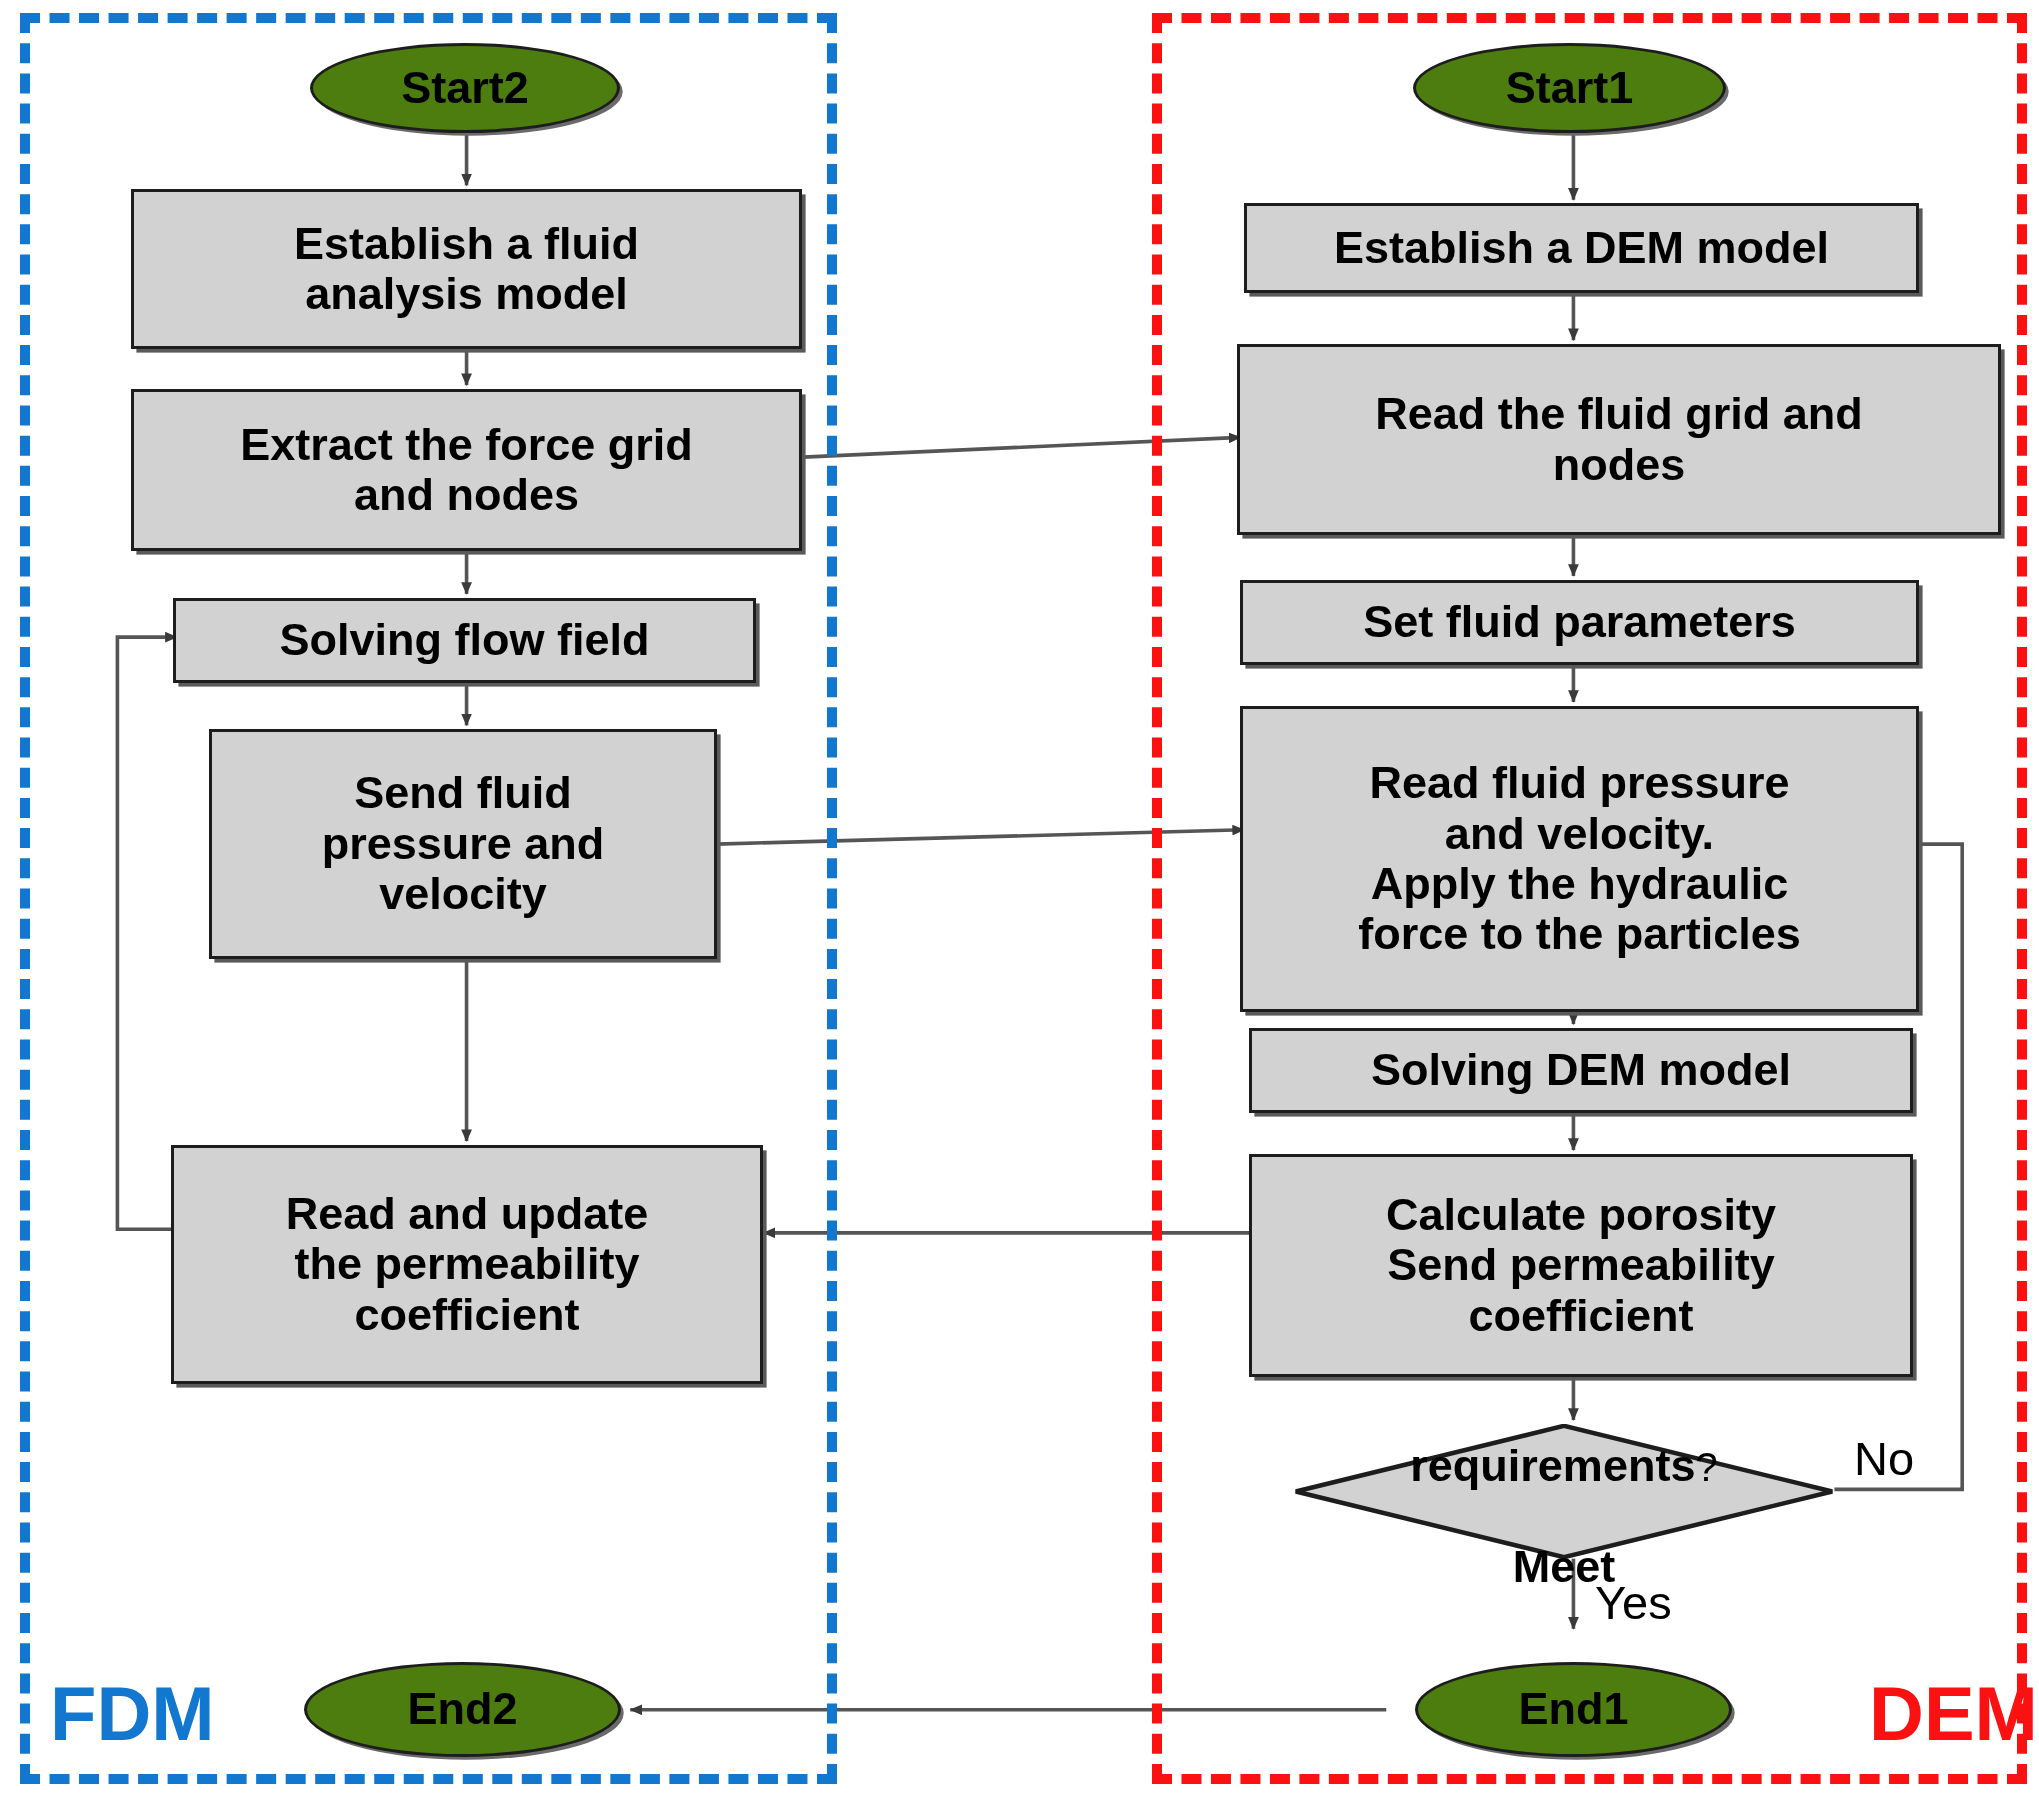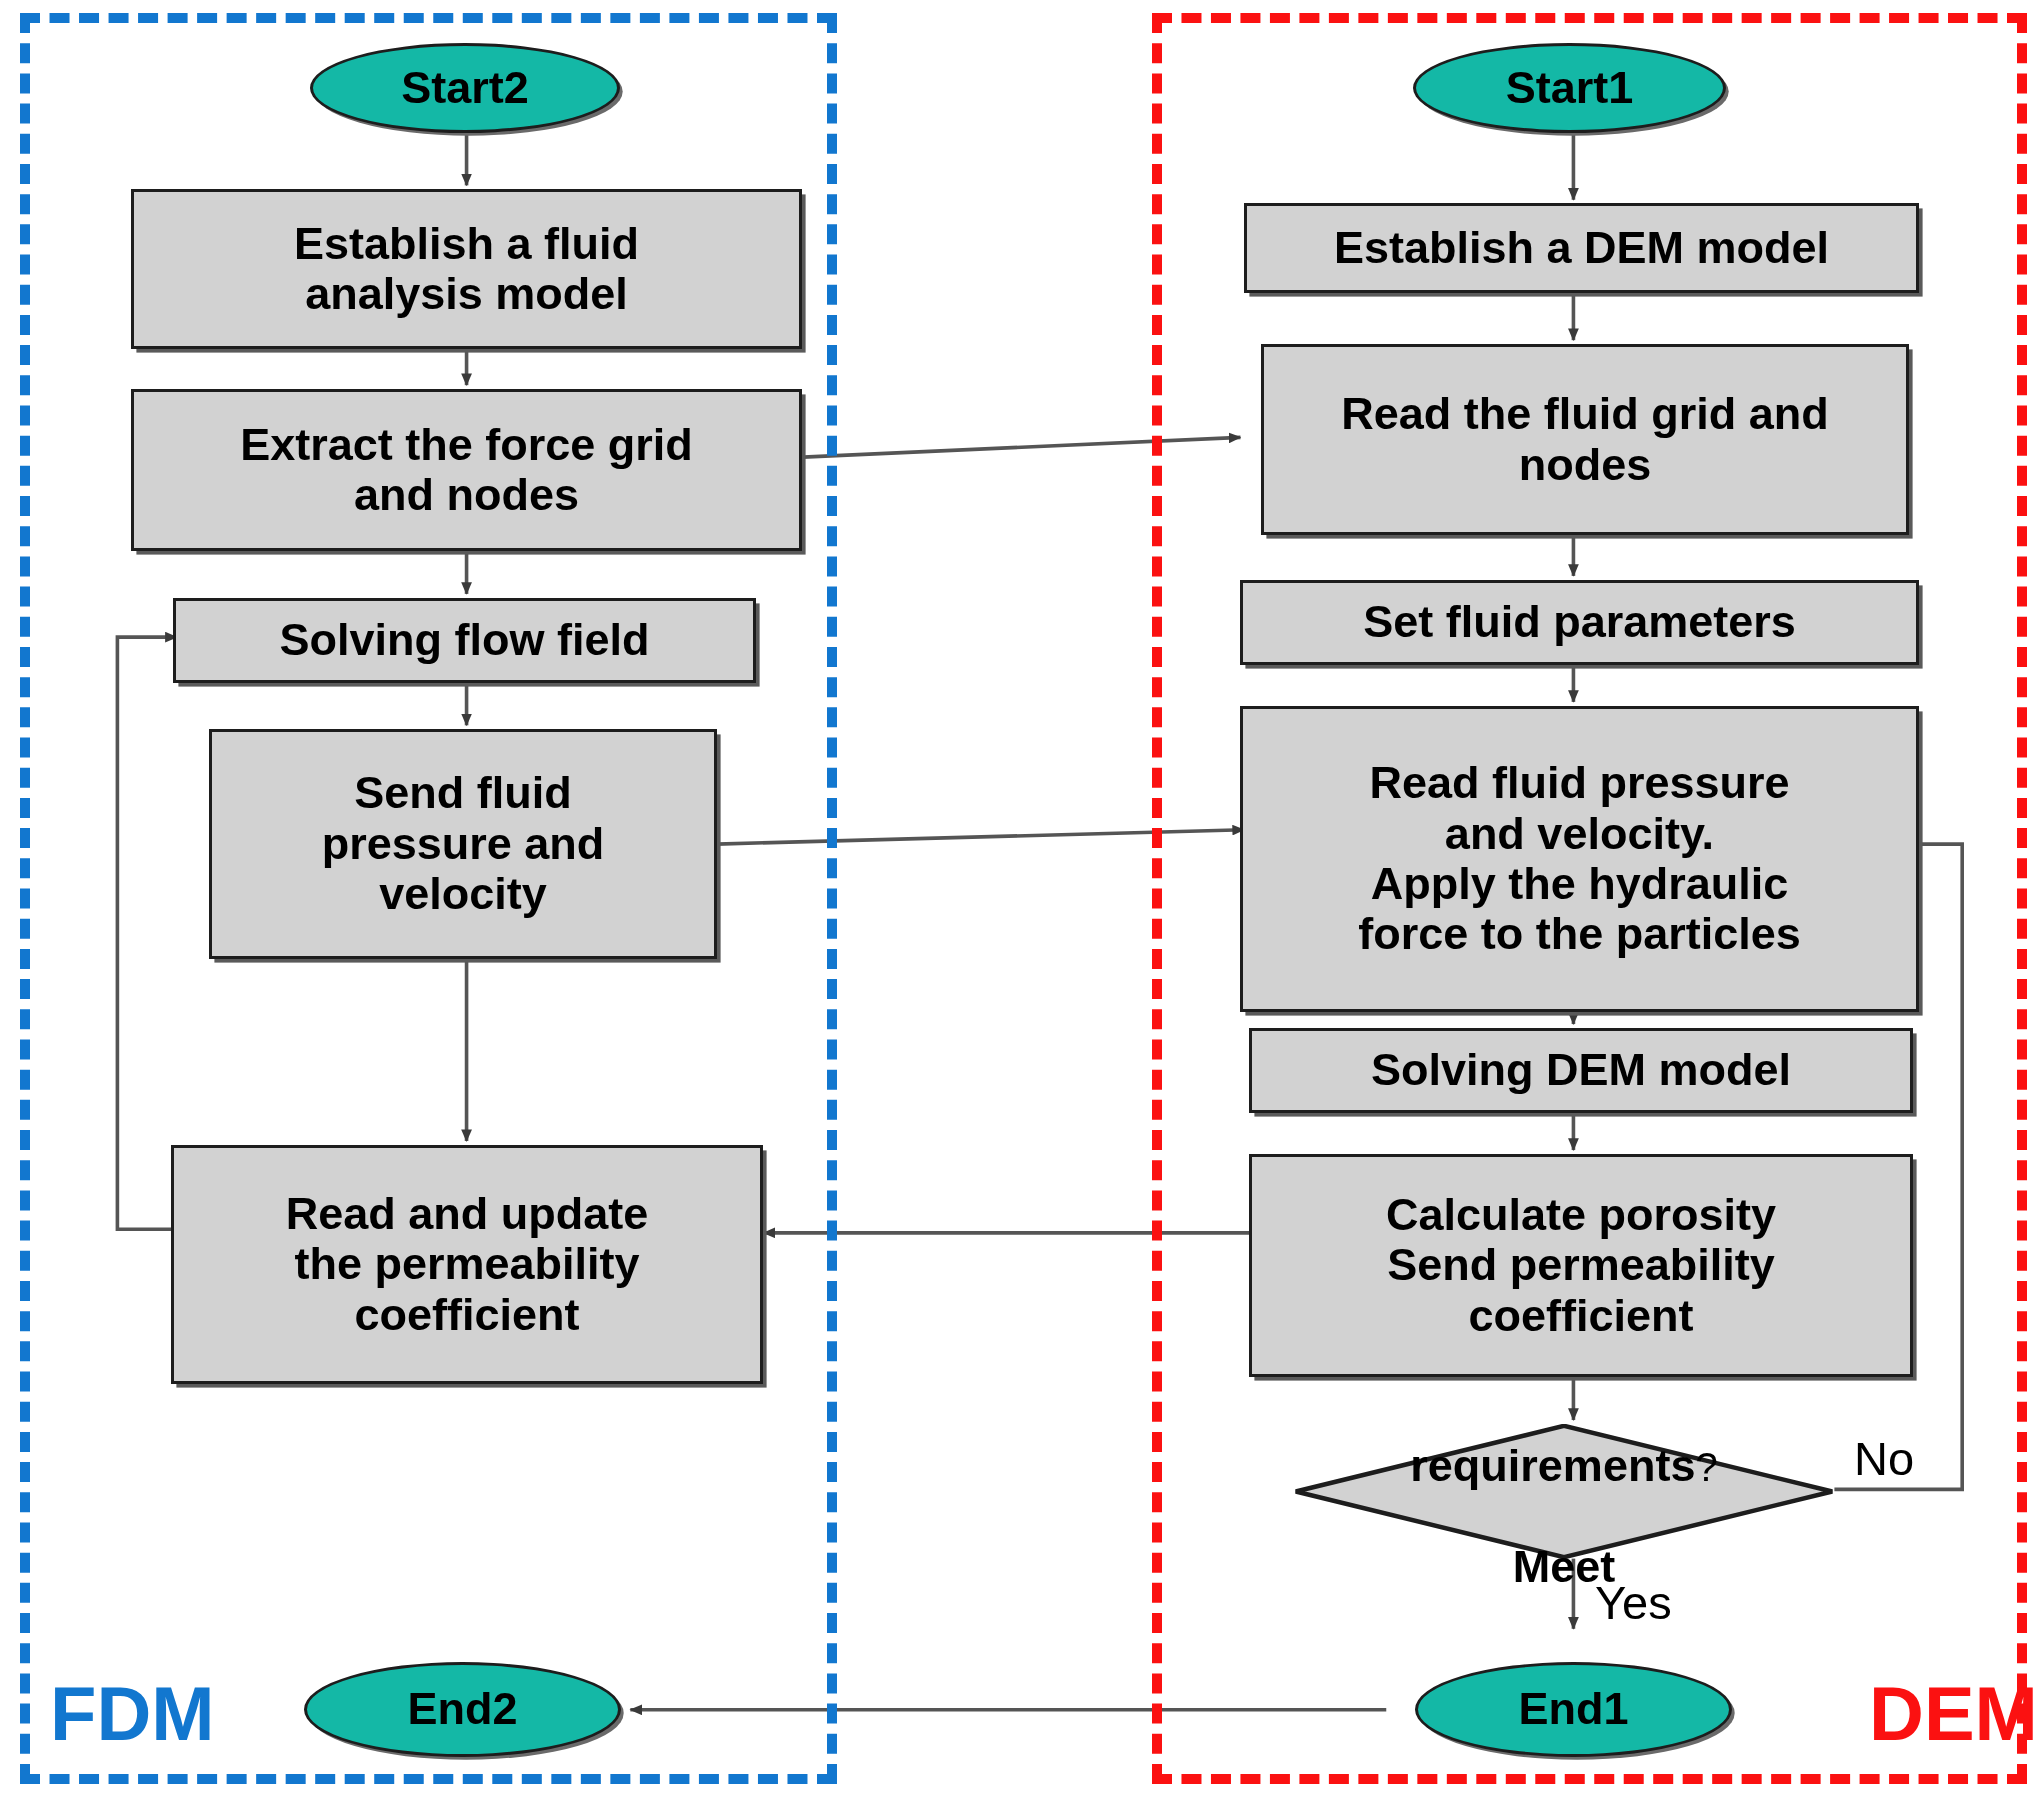--- a/index.html
+++ b/index.html
@@ -52,21 +52,21 @@
     white-space:pre-line;
   }
   .node.process{
     background:#d2d2d2;
     border:3.6px solid #1d1d1d;
     box-shadow:4.5px 4.5px 0 -0.9px #5a5a5a;
     font-size:45px;
     padding:11px 9px;
   }
   .node.terminal{
-    background:#14b8a6;
+    background:#4d7c0f;
     border:3.6px solid #1d1d1d;
     border-radius:50%;
     box-shadow:3.6px 3.6px 0 -0.9px #6a6a6a;
     font-size:45px;
   }
   .node.decision{
     background:transparent;
     border:none;
     font-size:45px;
   }
@@ -155,21 +155,21 @@
   <div class="node process" style="left:171px;top:1145px;width:592px;height:239px;">Read and update
 the permeability
 coefficient</div>
 
   <div class="node terminal" style="left:304px;top:1662px;width:317px;height:95px;">End2</div>
 
   <div class="node terminal" style="left:1413px;top:43px;width:313px;height:90px;">Start1</div>
 
   <div class="node process" style="left:1244px;top:203px;width:675px;height:90px;">Establish a DEM model</div>
 
-  <div class="node process" style="left:1237px;top:344px;width:648px;height:191px;margin-left:24px;">Read the fluid grid and
+  <div class="node process" style="left:1237px;top:344px;width:764px;height:191px;">Read the fluid grid and
 nodes</div>
 
   <div class="node process" style="left:1240px;top:580px;width:679px;height:85px;">Set fluid parameters</div>
 
   <div class="node process" style="left:1240px;top:706px;width:679px;height:306px;">Read fluid pressure
 and velocity.
 Apply the hydraulic
 force to the particles</div>
 
   <div class="node process" style="left:1249px;top:1028px;width:664px;height:85px;">Solving DEM model</div>

